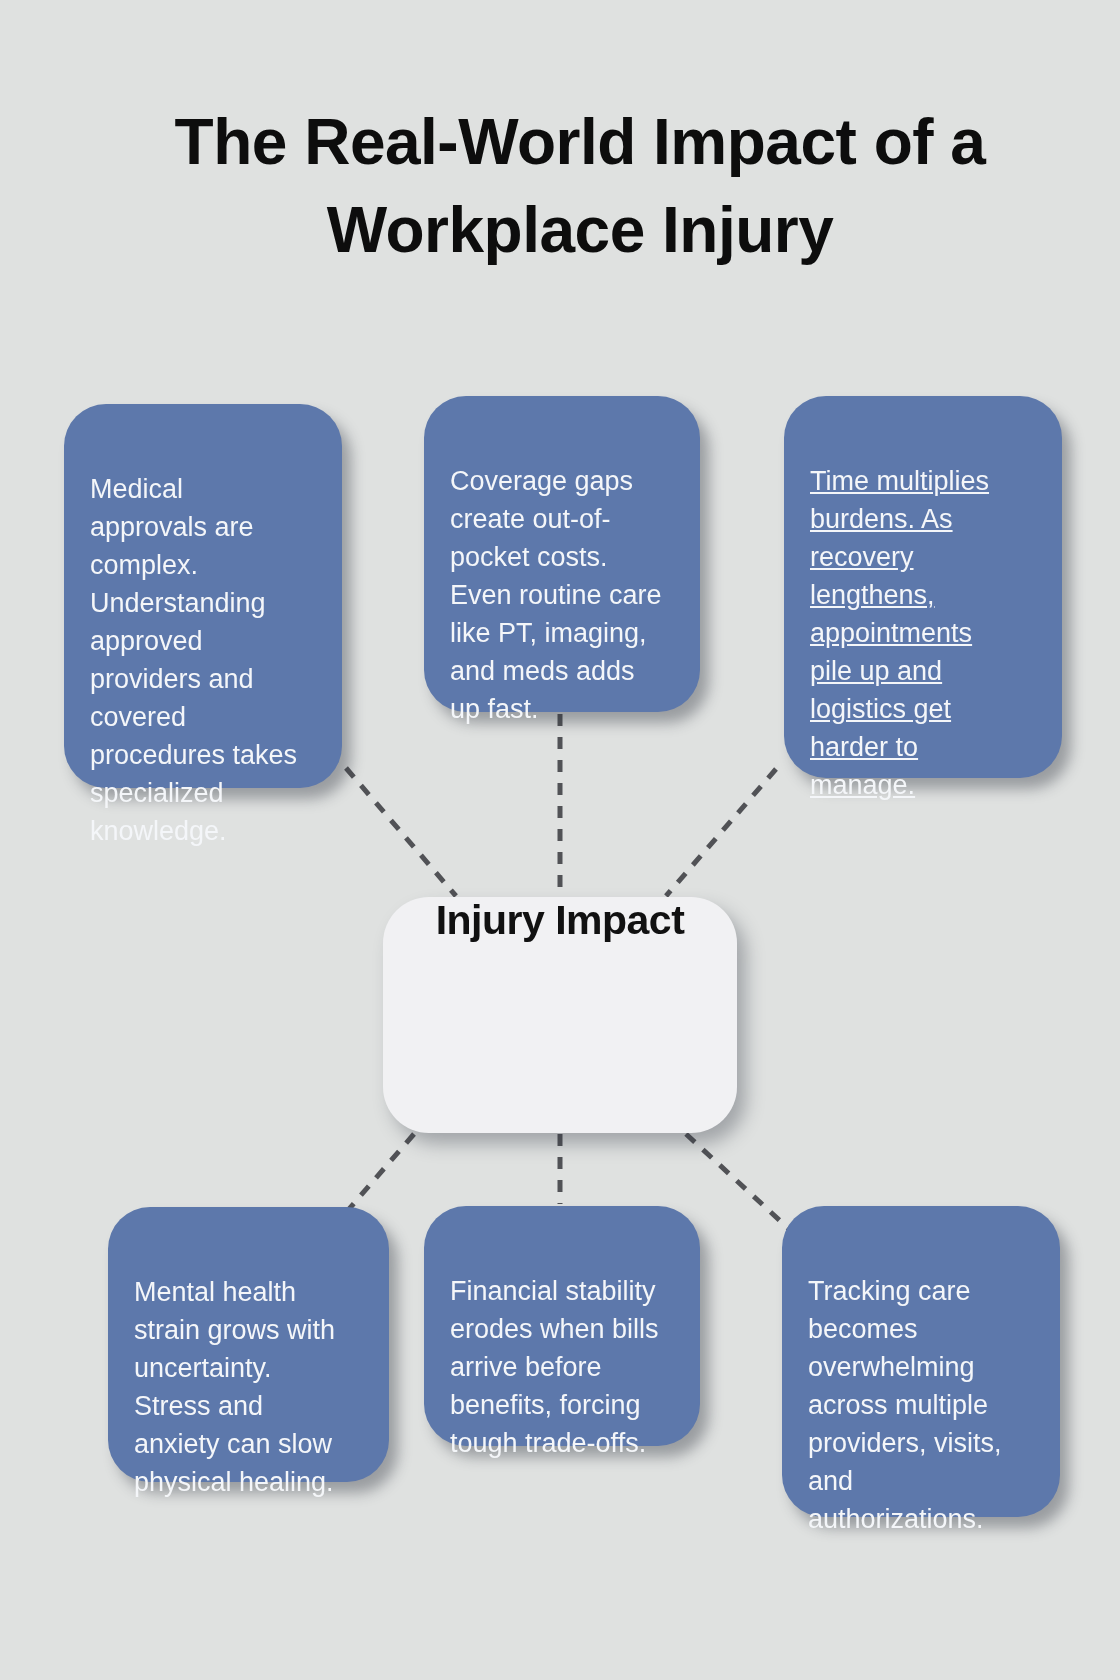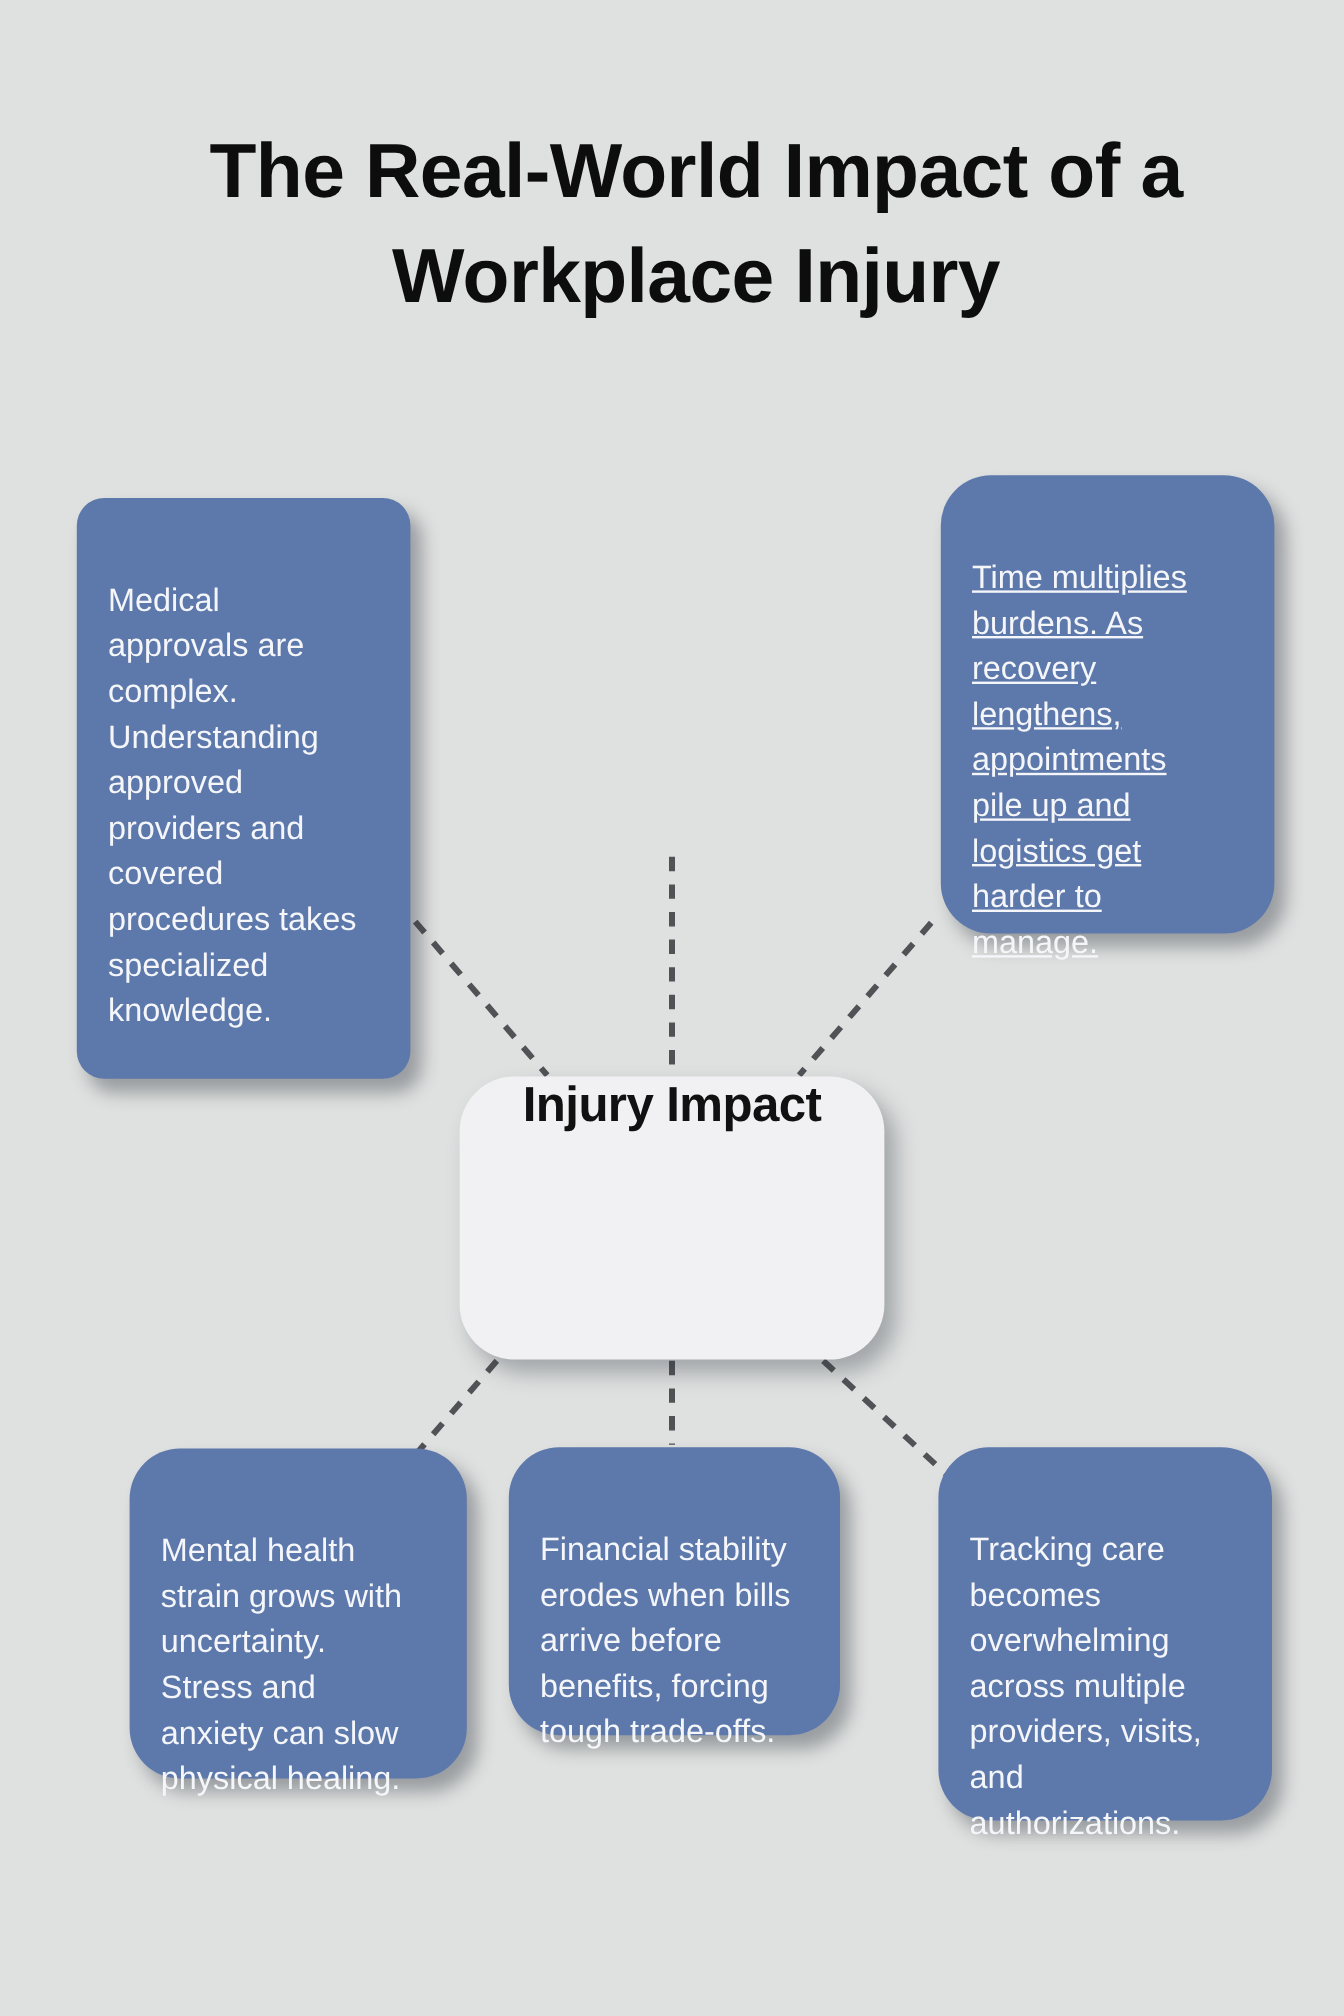--- a/index.html
+++ b/index.html
@@ -44,21 +44,21 @@
     position:absolute;
     background:var(--node-fill);
     border-radius:42px;
     box-shadow:9px 11px 14px rgba(50,55,65,0.40);
     color:var(--node-text);
     font-size:27px;line-height:38px;
     padding:28px 26px;
     box-sizing:border-box;
     white-space:pre-line;
   }
-  .node-a{left:64px;top:415px;width:278px;height:484px;border-radius:23px;}
+  .node-a{left:64px;top:404px;width:278px;height:384px;}
   .node-b{left:424px;top:396px;width:276px;height:316px;}
   .node-c{left:784px;top:396px;width:278px;height:382px;text-decoration:underline;}
   .node-d{left:61px;top:1207px;width:281px;height:275px;margin-left:47px;}
   .node-e{left:424px;top:1206px;width:276px;height:240px;}
   .node-f{left:782px;top:1206px;width:278px;height:311px;}
   .center-node{
     position:absolute;left:383px;top:897px;width:354px;height:236px;
     background:var(--center-fill);
     border-radius:46px;
     box-shadow:9px 11px 18px rgba(50,55,65,0.35);
@@ -93,20 +93,29 @@
 complex.
 Understanding
 approved
 providers and
 covered
 procedures takes
 specialized
 knowledge.</span>
   </div>
 
+  <div class="node node-b">
+    <span>Coverage gaps
+create out-of-
+pocket costs.
+Even routine care
+like PT, imaging,
+and meds adds
+up fast.</span>
+  </div>
 
   <div class="node node-c">
     <span>Time multiplies
 burdens. As
 recovery
 lengthens,
 appointments
 pile up and
 logistics get
 harder to

